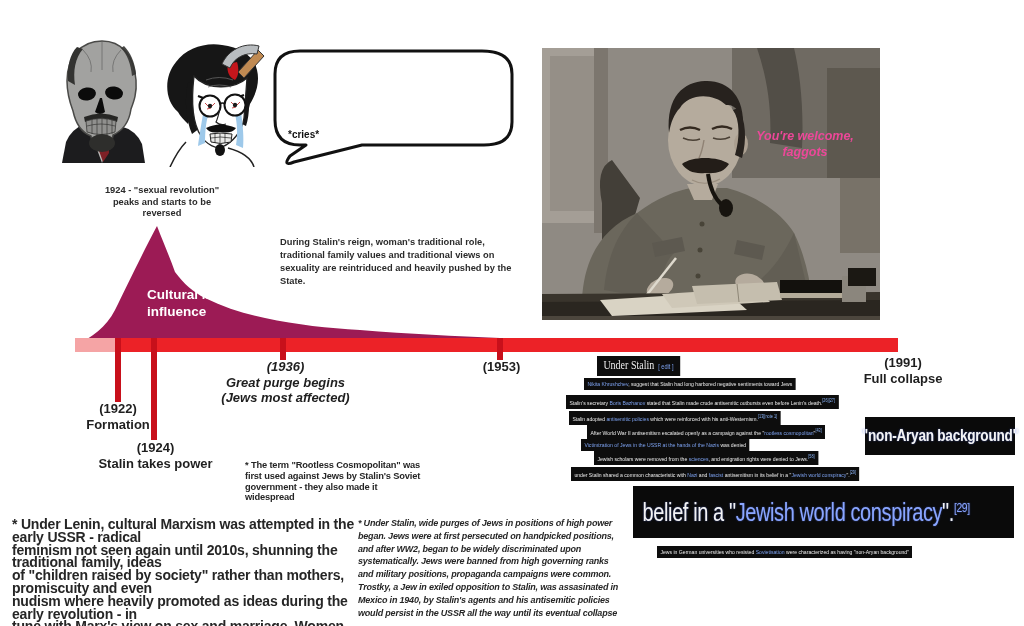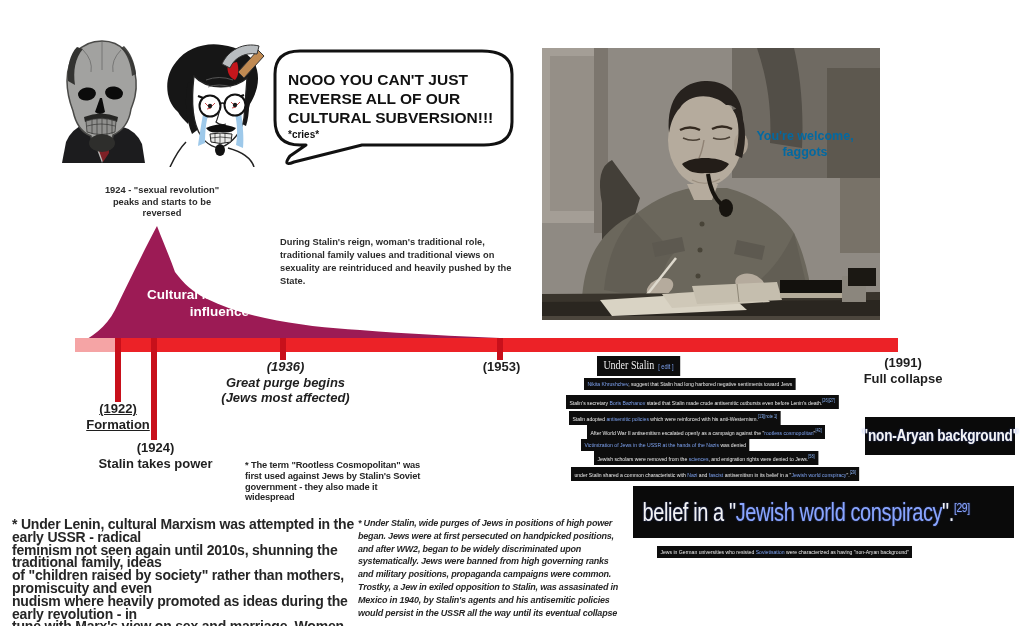--- a/index.html
+++ b/index.html
@@ -73,23 +73,20 @@
     <path d="M57,91 L57,101 M62,91 L62,102 M67,91 L67,101 M53,96 Q62,94 73,96" stroke="#222" stroke-width="0.7" fill="none"></path>
     <ellipse cx="62" cy="108" rx="5" ry="6" fill="#111"></ellipse>
     <path d="M70,22 C68,30 72,36 77,38 C81,34 81,26 79,20 Z" fill="#c4161c"></path>
     <path d="M80,30 L100,8 L106,14 L86,36 Z" fill="#c08a52" stroke="#333" stroke-width="1"></path>
     <path d="M64,22 C70,8 86,0 101,4 L99,12 C87,10 76,16 72,26 Z" fill="#b9bdc0" stroke="#333" stroke-width="1"></path>
   </svg>
 
   <svg class="abs" style="left:270px;top:48px;" width="248" height="120" viewBox="0 0 248 120">
     <path d="M30,3 H212 Q242,3 242,26 V74 Q242,97 214,97 H92 L24,114 Q12,119 20,108 L36,97 H30 Q5,97 5,72 V26 Q5,3 30,3 Z" fill="#ffffff" stroke="#111" stroke-width="3" stroke-linejoin="round"></path>
   </svg>
-  <div class="abs meme pre" style="left:288px;top:70px;width:215px;font-size:15.5px;line-height:19px;color:#111;z-index:2;">NOOO YOU CAN'T JUST
-REVERSE ALL OF OUR
-CULTURAL SUBVERSION!!!</div>
   <div class="abs meme" style="left:288px;top:129px;font-size:10px;color:#111;z-index:2;">*cries*</div>
 
   <div class="abs meme pre ctr" style="left:92px;top:185px;width:140px;font-size:9.3px;line-height:11.5px;color:#2b2b2b;">1924 - "sexual revolution"
 peaks and starts to be
 reversed</div>
 
   <svg class="abs" style="left:542px;top:48px;" width="338" height="272" viewBox="0 0 338 272">
     <rect width="338" height="272" fill="#8f8a83"></rect>
     <rect x="0" y="0" width="64" height="175" fill="#a49e96"></rect>
     <rect x="8" y="8" width="44" height="155" fill="#958f87"></rect>
@@ -127,43 +124,43 @@
     <path d="M58,252 L185,244 L205,262 L70,268 Z" fill="#d9d3c4"></path>
     <path d="M120,246 L215,240 L228,254 L130,260 Z" fill="#cfc8b8"></path>
     <path d="M150,238 L235,234 L240,252 L155,256 Z" fill="#c5beae"></path>
     <path d="M195,236 L197,254" stroke="#8d8676" stroke-width="1"></path>
     <rect x="238" y="232" width="66" height="16" fill="#13110d"></rect>
     <rect x="238" y="245" width="66" height="5" fill="#b3ab99"></rect>
     <rect x="300" y="228" width="24" height="26" fill="#8b867d"></rect>
     <rect x="306" y="220" width="28" height="18" fill="#1b1813"></rect>
     <rect x="0" y="268" width="338" height="4" fill="#4c463d"></rect>
   </svg>
-  <div class="abs meme pre ctr" style="left:735px;top:128px;width:140px;font-size:12.5px;line-height:16px;color:#0369a1;z-index:2;">You're welcome,
+  <div class="abs meme pre ctr" style="left:735px;top:128px;width:140px;font-size:12.5px;line-height:16px;color:#ec4899;z-index:2;font-style:italic;">You're welcome,
 faggots</div>
 
   <svg class="abs" style="left:60px;top:222px;z-index:1;" width="710" height="130" viewBox="0 0 710 130">
     <path d="M15,125 C32,114 46,106 55,88 C66,66 82,32 97,4 C104,22 110,36 115,50 C124,62 133,70 145,76 C165,86 185,92 205,96 C237,103 268,106 300,108 C350,112 395,114 440,116 C490,118 535,119 580,120 C620,121 658,123 695,124 L695,129 L15,129 Z" fill="#9c1b55"></path>
   </svg>
-  <div class="abs meme pre" style="left:147px;top:287px;font-size:13.5px;line-height:16.5px;color:#ffffff;z-index:2;text-align:right;">Cultural Marxist
+  <div class="abs meme pre" style="left:147px;top:287px;font-size:13.5px;line-height:16.5px;color:#ffffff;z-index:2;">Cultural Marxist
 influence</div>
 
   <div class="abs meme pre" style="left:280px;top:236px;width:235px;font-size:9.3px;line-height:13px;color:#2b2b2b;">During Stalin's reign, woman's traditional role,
 traditional family values and traditional views on
 sexuality are reintriduced and heavily pushed by the
 State.</div>
 
   <div class="abs" style="left:75px;top:338px;width:823px;height:14px;background:#ec2227;z-index:2;"></div>
   <div class="abs" style="left:75px;top:338px;width:42px;height:14px;background:#f5a4a5;z-index:2;"></div>
 
   <div class="tick" style="left:115px;top:338px;height:64px;"></div>
   <div class="tick" style="left:151px;top:338px;height:102px;"></div>
   <div class="tick" style="left:280px;top:338px;height:22px;"></div>
   <div class="tick" style="left:497px;top:338px;height:22px;"></div>
 
-  <div class="abs meme ctr yearblk" style="left:58px;top:401px;width:120px;text-decoration:underline;">
+  <div class="abs meme ctr yearblk" style="left:58px;top:401px;width:120px;">
     <div>(1922)</div>
     <div class="pre">Formation</div>
   </div>
   <div class="abs meme ctr yearblk" style="left:78px;top:440px;width:155px;">
     <div>(1924)</div>
     <div class="pre">Stalin takes power</div>
   </div>
   <div class="abs meme ctr yearblk" style="left:193px;top:359px;width:185px;font-style:italic;">
     <div>(1936)</div>
     <div class="pre">Great purge begins

